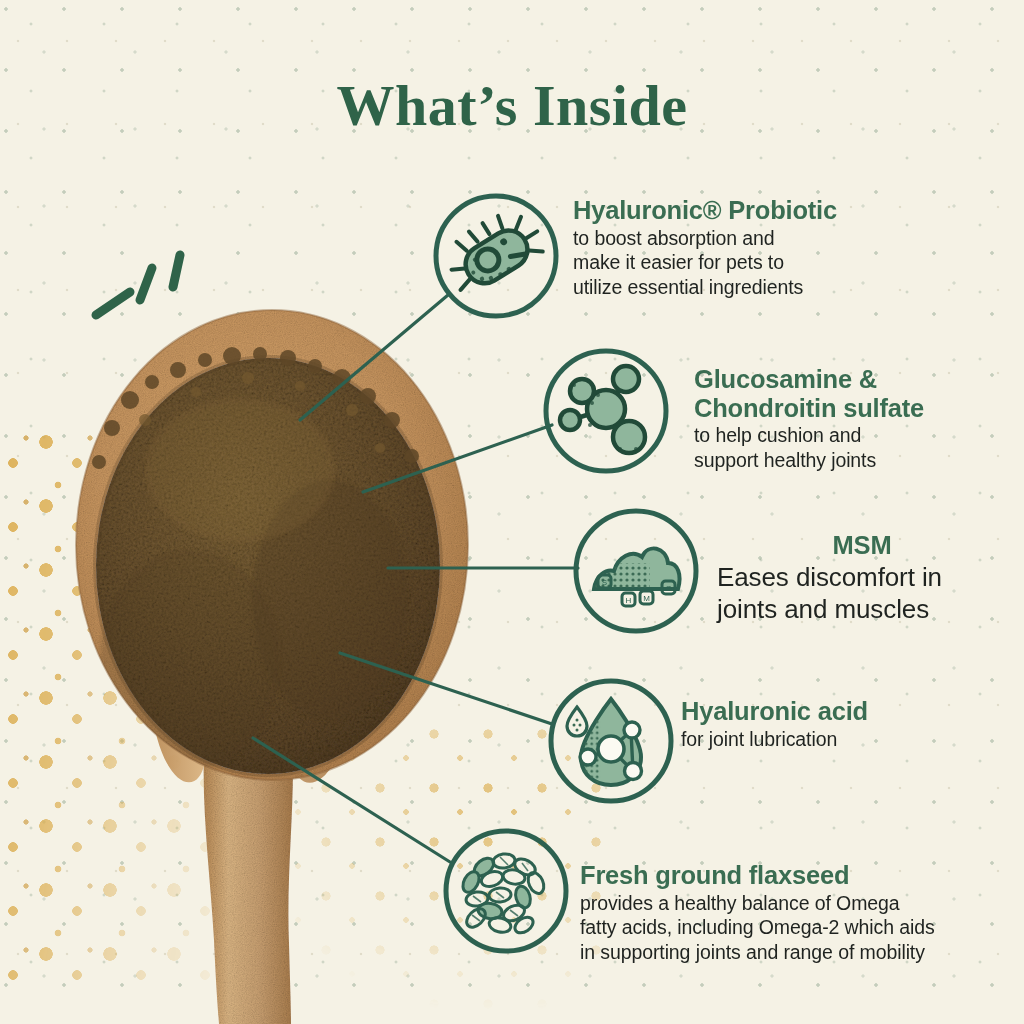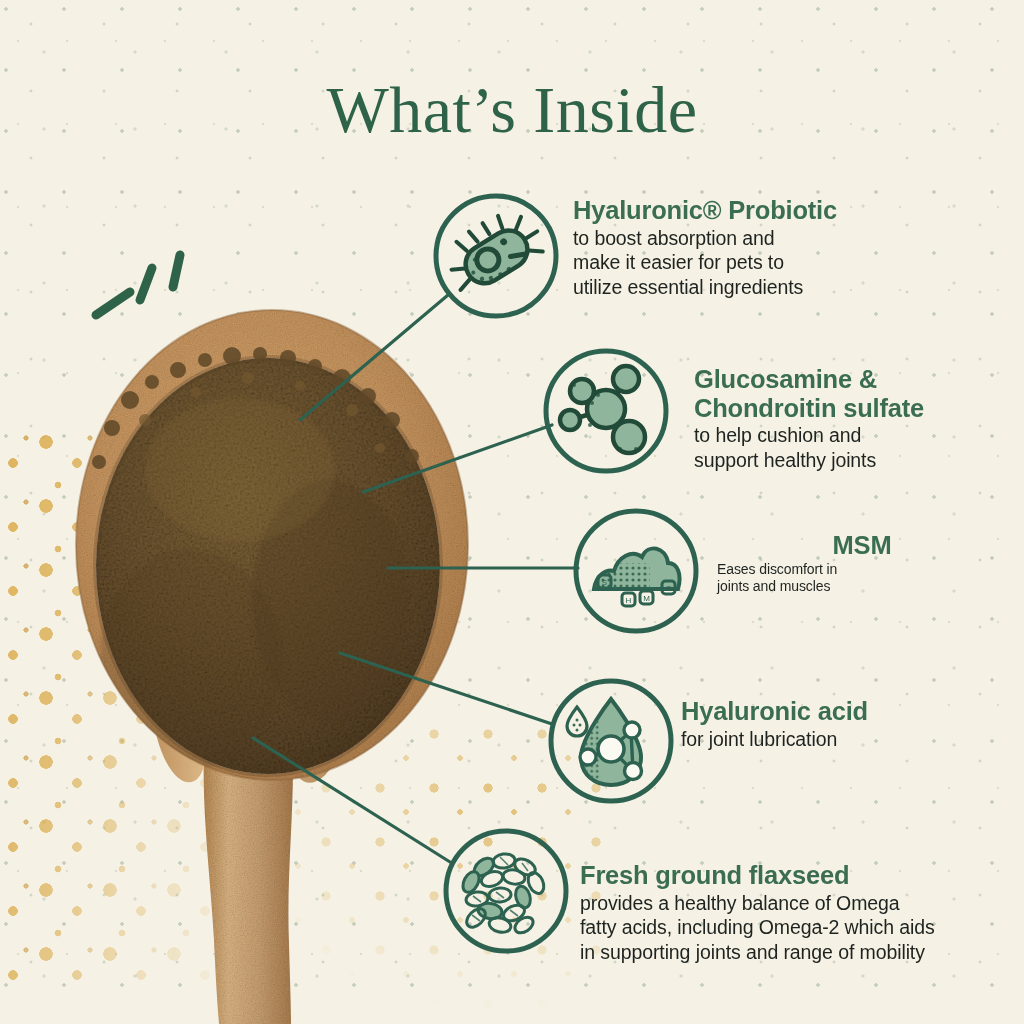--- a/index.html
+++ b/index.html
@@ -47,21 +47,21 @@
     background-size: 54px 54px, 54px 54px;
     -webkit-mask-image: radial-gradient(ellipse 70% 80% at 75% 30%, rgba(0,0,0,.85) 0%, rgba(0,0,0,.3) 55%, rgba(0,0,0,0) 85%);
             mask-image: radial-gradient(ellipse 70% 80% at 75% 30%, rgba(0,0,0,.85) 0%, rgba(0,0,0,.3) 55%, rgba(0,0,0,0) 85%);
     opacity:.8;
   }
 
   
   .title {
     position:absolute; left:0; top:72px; width:1024px; text-align:center;
     font-family:"Liberation Serif", serif;
-    font-size:66px; font-weight:400; letter-spacing:.5px;
+    font-size:58px; font-weight:700; letter-spacing:.5px;
     color:#2f6349;
   }
 
   
   .spoon-wrap { position:absolute; left:0; top:0; width:1024px; height:1024px; }
 
   
   .callout { position:absolute; }
   .callout-title {
     color:#3a6d52; font-weight:700; line-height:1.12; letter-spacing:-.2px;
@@ -73,21 +73,21 @@
   .c1 { left:573px; top:196px; width:330px; }
   .c1 .callout-title { font-size:25.5px; }
   .c1 .callout-body  { font-size:19.5px; }
 
   .c2 { left:682px; top:365px; width:300px;margin-left:12px; }
   .c2 .callout-title { font-size:25.5px; }
   .c2 .callout-body  { font-size:19.5px; }
 
   .c3 { left:717px; top:531px; width:290px; }
   .c3 .callout-title { font-size:25.5px;text-align:center; }
-  .c3 .callout-body  { font-size:14px; }
+  .c3 .callout-body  { font-size:26px; }
 
   .c4 { left:681px; top:697px; width:300px; }
   .c4 .callout-title { font-size:25.5px; }
   .c4 .callout-body  { font-size:19.5px; }
 
   .c5 { left:580px; top:861px; width:400px; }
   .c5 .callout-title { font-size:25.5px; }
   .c5 .callout-body  { font-size:19.5px; }
 
   .icon-circle { position:absolute; }

